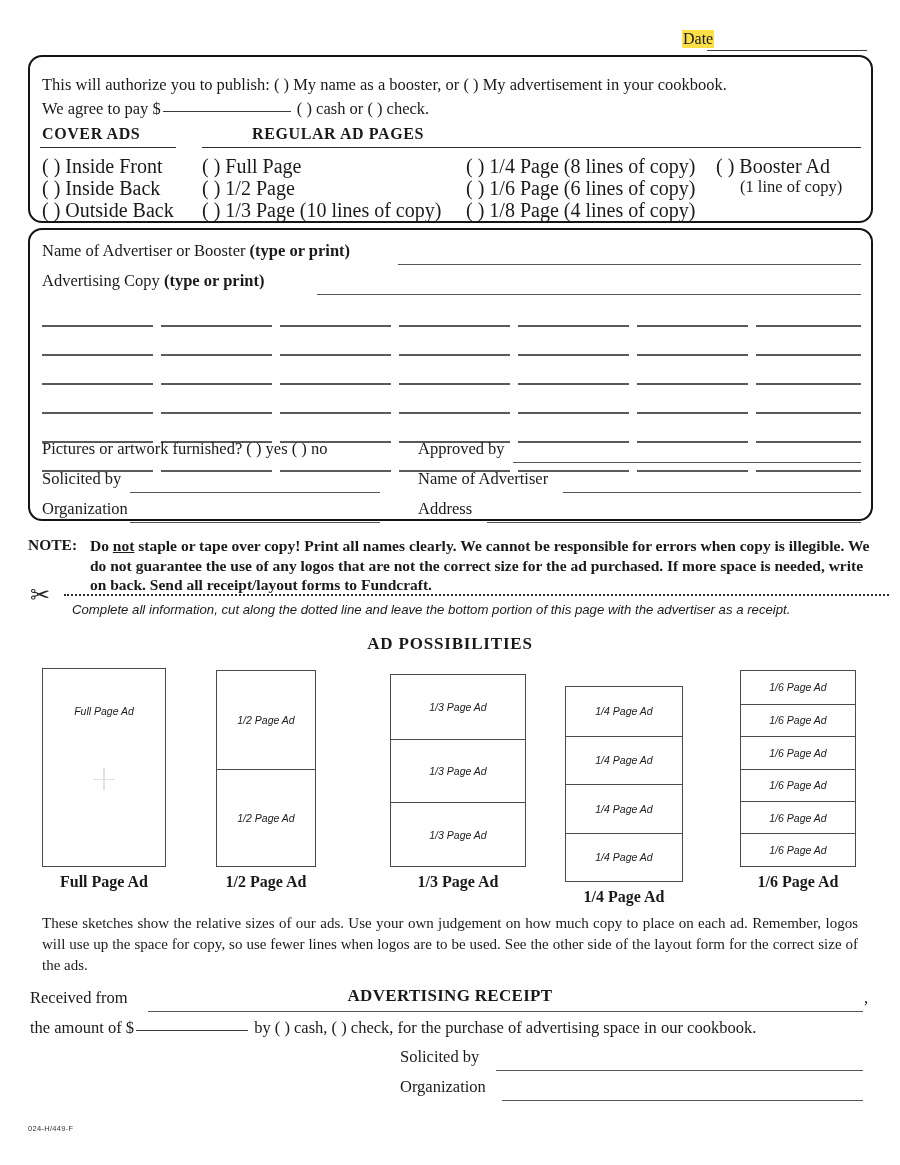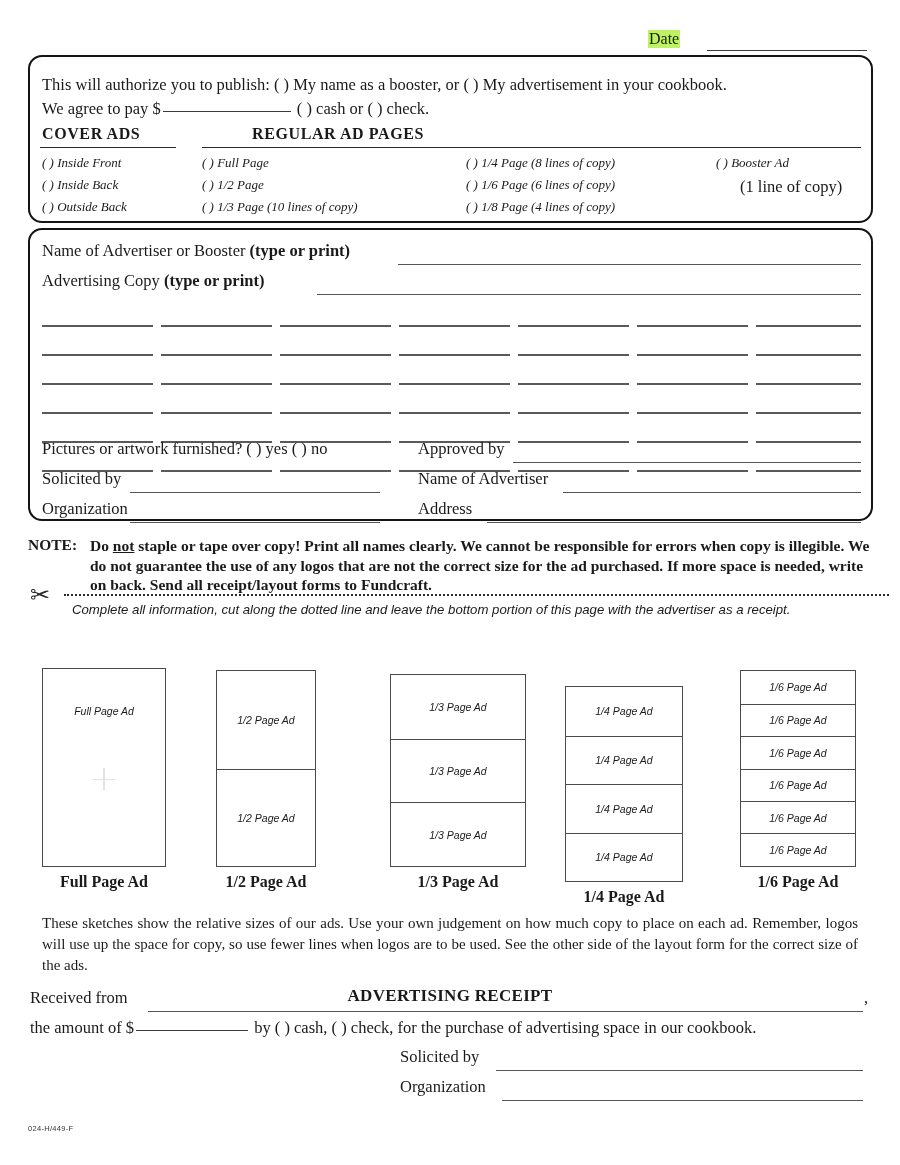--- a/index.html
+++ b/index.html
@@ -15,21 +15,21 @@
 
   
   .title-row{position:absolute;left:0;top:28px;width:900px;height:40px;}
   .form-title{
     position:absolute;left:86px;top:-1px;
     font-size:31px;font-weight:bold;letter-spacing:-0.2px;
     font-family:"Liberation Serif", serif;
     background:#fff;padding:0 6px;z-index:5;white-space:nowrap;
   }
   .date-label{
-    position:absolute;left:648px;top:2px;font-size:16px;z-index:5;background:#bef264;padding:0 1px;font-family:Liberation Serif, serif;
+    position:absolute;left:682px;top:2px;font-size:16px;z-index:5;background:#fde047;padding:0 1px;font-family:Liberation Serif, serif;
   }
   .date-rule{
     position:absolute;left:707px;top:22px;width:160px;height:0;
     border-bottom:1.6px solid #3a3a3a;z-index:5;
   }
 
   
   .box1{
     position:absolute;left:28px;top:55px;width:845px;height:168px;
     border:2.4px solid #141414;border-radius:14px;box-sizing:border-box;
@@ -37,21 +37,21 @@
   .b1-line1{position:absolute;left:12px;top:18px;font-size:16.5px;white-space:nowrap;}
   .b1-line2{position:absolute;left:12px;top:42px;font-size:16.5px;white-space:nowrap;}
   .pay-rule{display:inline-block;width:128px;border-bottom:1.4px solid #3a3a3a;height:0;
             vertical-align:2px;margin:0 2px;}
 
   .hdr-cover{position:absolute;left:12px;top:68px;font-size:16px;font-weight:bold;letter-spacing:.6px;}
   .hdr-cover-rule{position:absolute;left:10px;top:90px;width:136px;border-bottom:1.7px solid #2a2a2a;height:0;}
   .hdr-reg{position:absolute;left:222px;top:68px;font-size:16px;font-weight:bold;letter-spacing:.6px;}
   .hdr-reg-rule{position:absolute;left:172px;top:90px;width:659px;border-bottom:1.7px solid #2a2a2a;height:0;}
 
-  .opt{position:absolute;font-size:13px;white-space:nowrap;font-style:italic;}
+  .opt{position:absolute;font-size:20px;white-space:nowrap;}
   .sub-note{position:absolute;font-size:16.5px;white-space:nowrap;}
 
   
   .box2{
     position:absolute;left:28px;top:228px;width:845px;height:293px;
     border:2.4px solid #141414;border-radius:14px;box-sizing:border-box;
   }
   .fld{position:absolute;font-size:16.5px;white-space:nowrap;}
   .rule{position:absolute;height:0;border-bottom:1.5px solid #555;}
   .dashrule{
@@ -172,20 +172,21 @@
     <div class="rule" style="left:457px;top:292px;width:374px;"></div>
   </div>
 
   <div class="note-label">NOTE:</div>
   <div class="note-body"><span>Do </span><u>not</u><span> staple or tape over copy!  Print all names clearly.  We cannot be responsible for errors when copy is illegible.  We do not guarantee the use of any logos that are not the correct size for the ad purchased.  If more space is needed, write on back.  Send all receipt/layout forms to Fundcraft.</span></div>
 
   <div class="scissors">✂</div>
   <div class="dotted"></div>
   <div class="cut-text">Complete all information, cut along the dotted line and leave the bottom portion of this page with the advertiser as a receipt.</div>
 
+  <div class="ad-head">AD  POSSIBILITIES</div>
 
   <div class="adcol" style="left:42px;top:668px;width:124px;">
     <div class="adbox" style="height:199px;">
       <div class="adcell" style="height:100%;align-items:flex-start;padding-top:36px;">Full Page Ad</div>
       <div class="crosshair"></div>
     </div>
     <div class="adcap">Full Page Ad</div>
   </div>
 
   <div class="adcol" style="left:216px;top:670px;width:100px;">

